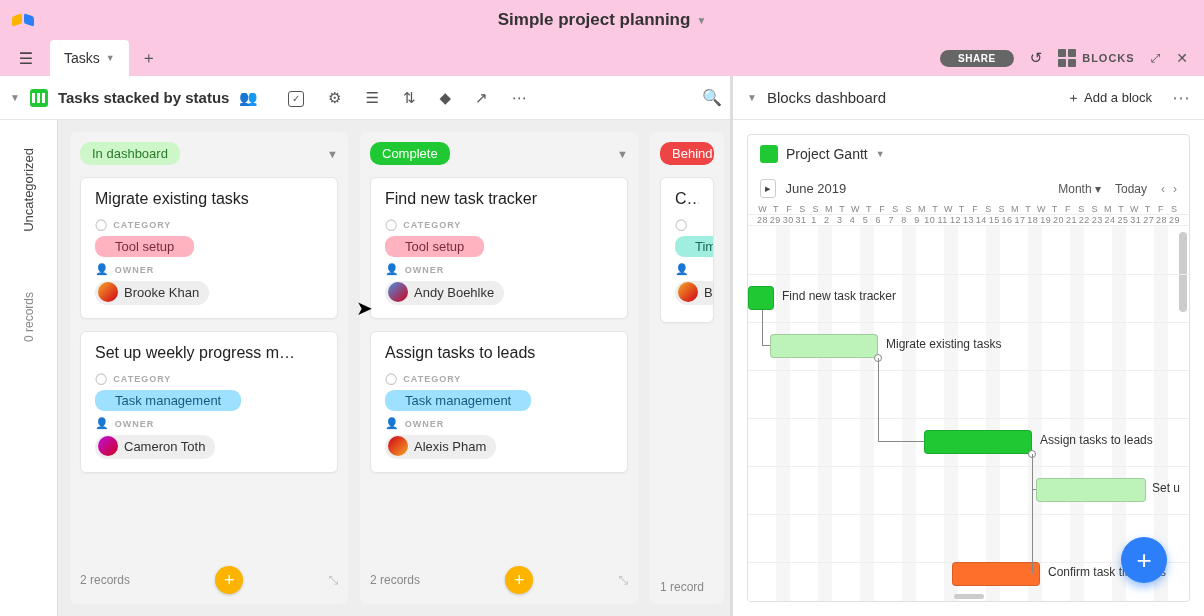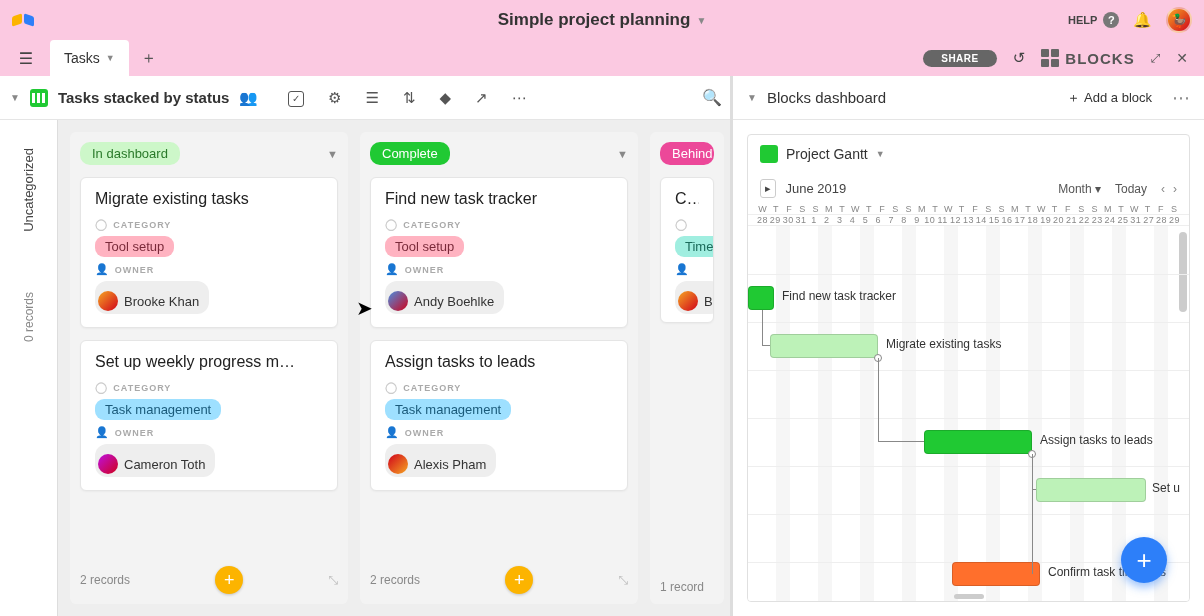--- a/index.html
+++ b/index.html
@@ -17,21 +17,21 @@
 .avatar-top { width:26px;height:26px;border-radius:50%;background:linear-gradient(135deg,#f6a623,#d0021b);border:2px solid rgba(255,255,255,.6); display:flex;align-items:center;justify-content:center;color:#fff;font-size:13px;}
 .tabbar { height:36px; display:flex; align-items:stretch; padding:0 10px; gap:8px; }
 .hamburger { width:32px; display:flex; align-items:center; justify-content:center; font-size:16px; color:#444; }
 .tab { background:rgba(255,255,255,.5); border-radius:4px 4px 0 0; padding:8px 14px; display:flex; align-items:center; gap:6px; font-size:14px; color:#333; }
 .tab.active { background:#fff; font-weight:500;}
 .tab .caret { font-size:9px; color:#888; }
 .addtab { width:24px; display:flex; align-items:center; justify-content:center; color:#555; font-size:16px;}
 .tab-right { margin-left:auto; display:flex; align-items:center; gap:16px; padding-right:6px;}
 .share-pill { background:#666; color:#fff; font-size:10px; font-weight:700; padding:3px 18px; border-radius:10px; letter-spacing:.5px;}
 .hist { color:#444; font-size:15px;}
-.blocks-label { display:flex; align-items:center; gap:6px; font-size:15px; font-weight:700; color:#555; letter-spacing:1px;}
+.blocks-label { display:flex; align-items:center; gap:6px; font-size:11px; font-weight:700; color:#555; letter-spacing:1px;}
 .blocks-grid { display:grid; grid-template-columns:8px 8px; grid-template-rows:8px 8px; gap:2px;}
 .blocks-grid span{ background:#666; border-radius:1px;}
 .expand-ic { color:#555; font-size:12px;}
 .close-ic { color:#555; font-size:14px;}
 
 .main { display:flex; height:540px; background:#fff;}
 .left-pane { flex:0 0 732px; display:flex; flex-direction:column; border-right:none;}
 .viewbar { height:44px; border-bottom:1px solid #e5e5e5; display:flex; align-items:center; padding:0 10px; gap:10px;}
 .vb-caret { color:#888; font-size:10px;}
 .kanban-ic { width:18px;height:18px;background:#20c933;border-radius:3px;display:flex;align-items:center;justify-content:center;}
@@ -46,32 +46,32 @@
 .uncat { width:58px; background:#fff; border-right:1px solid #ddd; display:flex; flex-direction:column; align-items:center; padding-top:28px; gap:60px;}
 .uncat-label { writing-mode:vertical-rl; transform:rotate(180deg); font-size:13px; color:#444;}
 .uncat-count { writing-mode:vertical-rl; transform:rotate(180deg); font-size:12px; color:#888;}
 .columns { flex:1; display:flex; gap:12px; padding:12px 0 12px 12px; overflow:hidden;}
 .col { width:278px; background:#f3f3f3; border-radius:6px; display:flex; flex-direction:column; padding:10px; flex-shrink:0; position:relative;}
 .col.partial { width:74px; }
 .col-head { display:flex; align-items:center; justify-content:space-between; margin-bottom:12px;}
 .status-pill { padding:4px 12px; border-radius:10px; font-size:13px; font-weight:500;}
 .pill-yellow{ background:#cdf7c9; color:#2a7a2a;}
 .pill-green{ background:#20c933; color:#fff;}
-.pill-orange{ background:#ec4899; color:#fff;}
+.pill-orange{ background:#ef4444; color:#fff;}
 .col-caret{color:#888;font-size:11px;cursor:pointer;}
 .cards { display:flex; flex-direction:column; gap:12px; flex:1;}
 .card { background:#fff; border:1px solid #e5e5e5; border-radius:6px; padding:12px 14px; box-shadow:0 1px 2px rgba(0,0,0,.04);}
 .card-title{ font-size:16px; color:#222; margin-bottom:10px; white-space:nowrap; overflow:hidden; text-overflow:ellipsis;}
 .field-label{ font-size:9px; font-weight:700; color:#aaa; letter-spacing:1px; margin:6px 0 5px; display:flex; align-items:center; gap:5px;}
 .field-label .fic{color:#ccc;font-size:11px;}
-.cat-tag{ display:inline-block; padding:3px 10px; border-radius:9px; font-size:13px;}
+.cat-tag{ display:inline-block; padding:3px 20px; border-radius:9px; font-size:13px;}
 .tag-pink{background:#ffb3c1;color:#7a2a3a;}
 .tag-blue{background:#9ee0ff;color:#1a5a7a;}
 .tag-teal{background:#a0eee0;color:#1a6a5a;}
-.owner-pill{display:inline-flex;align-items:center;gap:6px;background:#eee;border-radius:12px;padding:10px 10px 3px 3px;font-size:13px;color:#333;}
+.owner-pill{display:inline-flex;align-items:center;gap:6px;background:#eee;border-radius:12px;padding:1px 10px 3px 3px;font-size:13px;color:#333;}
 .owner-av{width:20px;height:20px;border-radius:50%;display:flex;align-items:center;justify-content:center;font-size:10px;color:#fff;}
 .av1{background:linear-gradient(135deg,#f6a623,#d0021b);}
 .av2{background:linear-gradient(135deg,#4a90e2,#d0021b);}
 .av3{background:linear-gradient(135deg,#bd10e0,#d0021b);}
 .av4{background:linear-gradient(135deg,#d0021b,#f6a623);}
 .col-foot{ display:flex; align-items:center; justify-content:space-between; margin-top:10px;}
 .rec-count{font-size:12px;color:#888;}
 .add-card{width:28px;height:28px;border-radius:50%;background:#fcb400;color:#fff;display:flex;align-items:center;justify-content:center;font-size:18px;box-shadow:0 1px 3px rgba(0,0,0,.2);}
 .collapse-ic{color:#bbb;font-size:12px;}
 
@@ -109,28 +109,20 @@
 .tb-ic{width:16px;height:16px;border:1.5px solid #555;border-radius:3px;display:inline-flex;align-items:center;justify-content:center;font-size:10px;}
 </style>
 </head>
 <body>
 
 <div class="topbar">
   <div class="logo"></div>
   <div class="title">
     <span>Simple project planning</span>
     <span class="caret">▼</span>
-  </div>
-  <div class="top-right">
-    <div class="help">
-      <span>HELP</span>
-      <span class="help-q">?</span>
-    </div>
-    <span class="bell">🔔</span>
-    <span class="avatar-top">🦆</span>
   </div>
 </div>
 
 <div class="tabbar">
   <div class="hamburger">☰</div>
   <div class="tab active">
     <span>Tasks</span>
     <span class="caret">▼</span>
   </div>
   <div class="addtab">＋</div>

